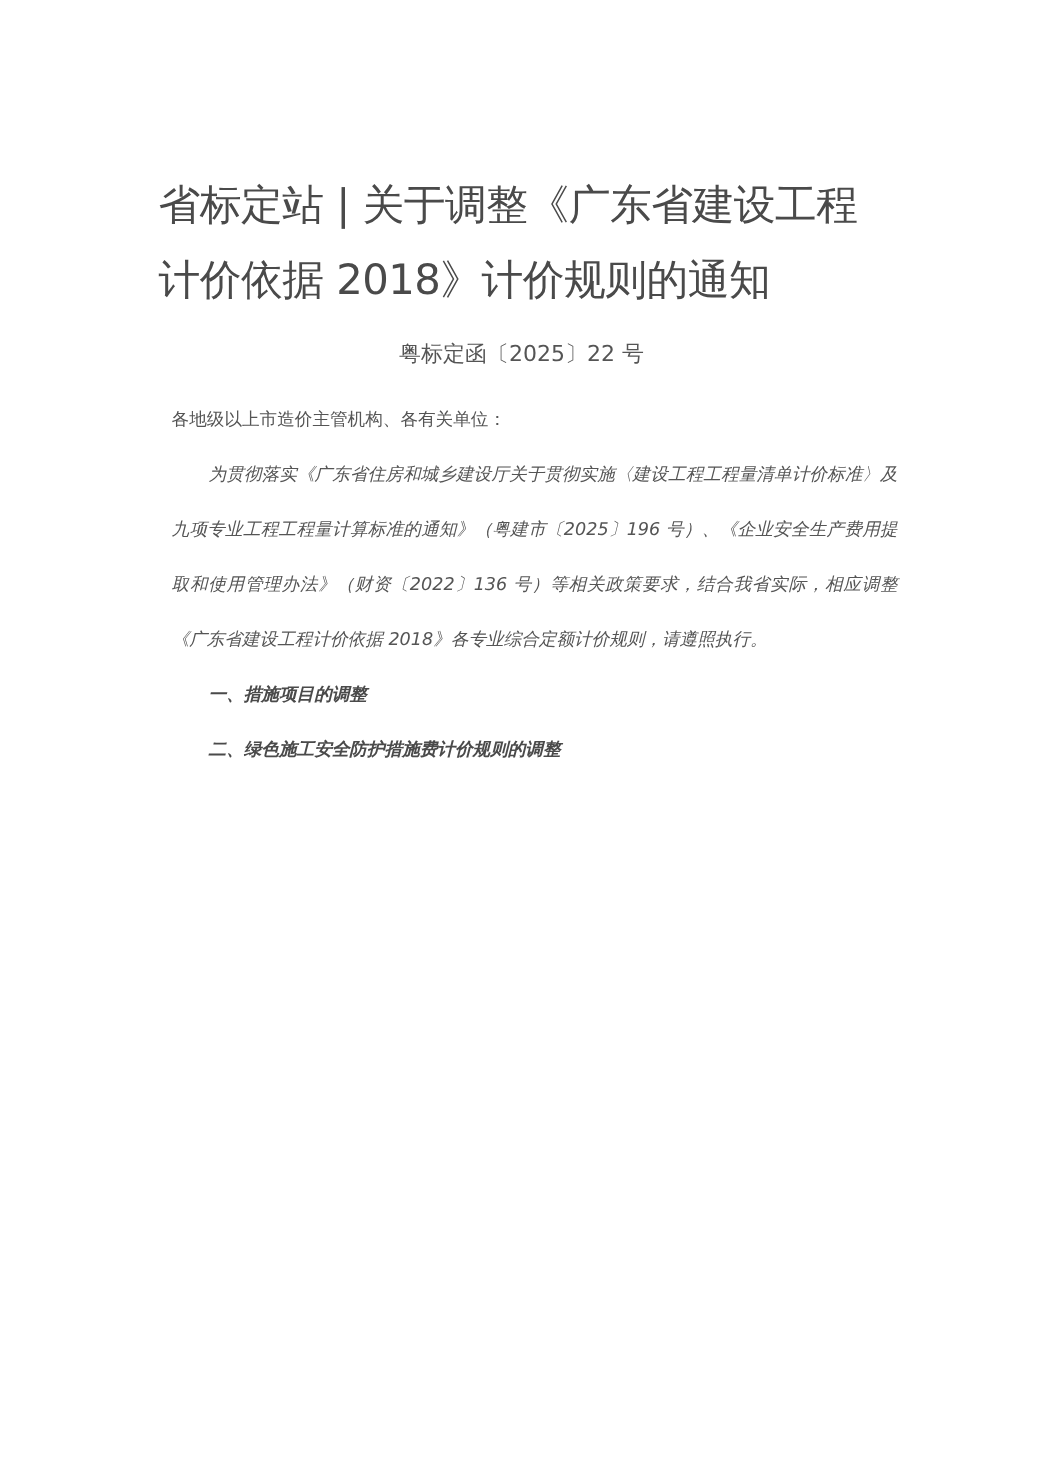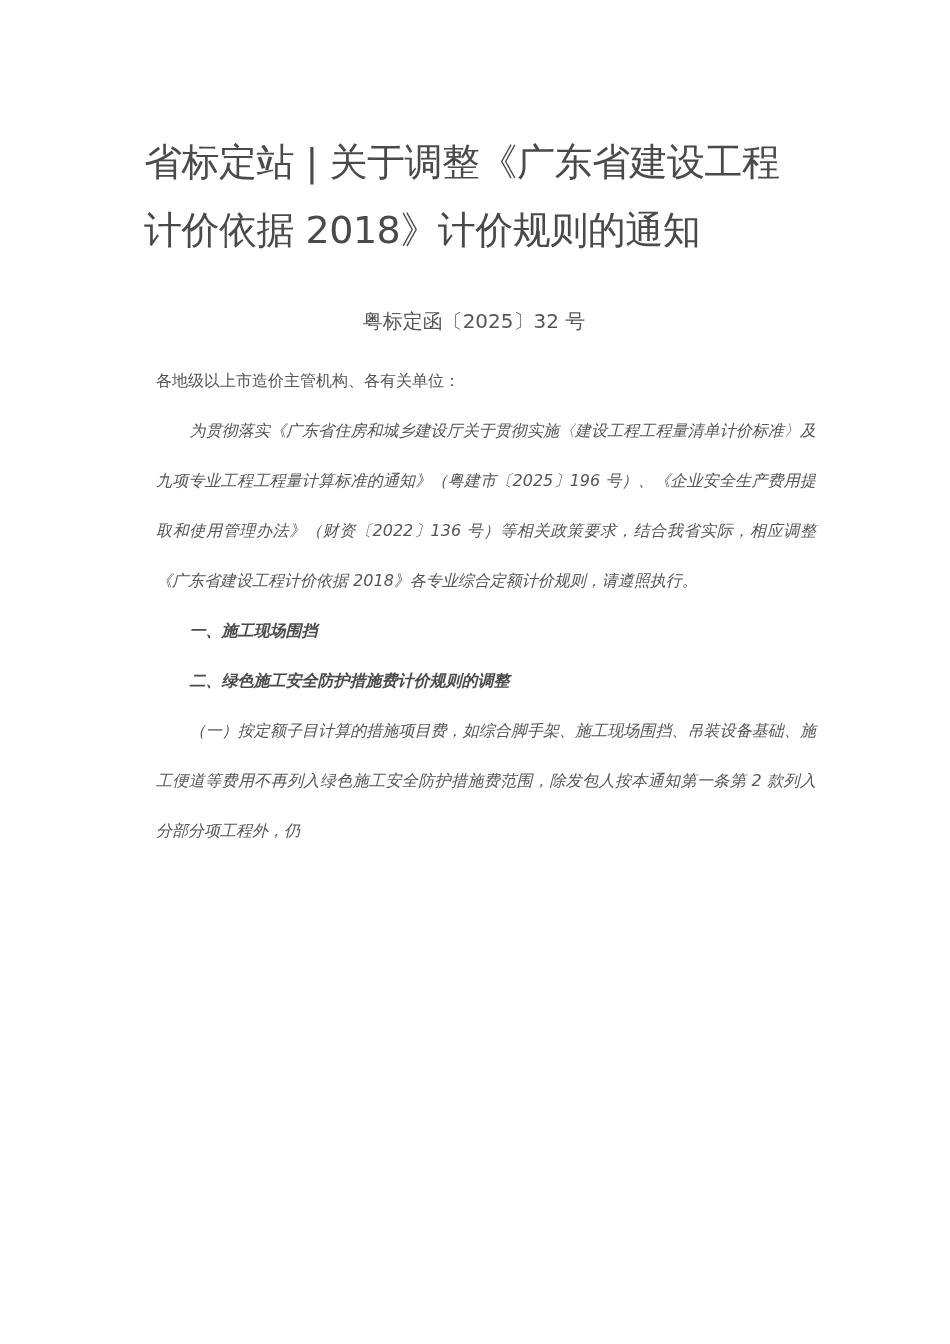--- a/index.html
+++ b/index.html
@@ -1,33 +1,32 @@
 <!DOCTYPE html>
 <html><head>
   <meta charset="utf-8">
   <style>
     html, body { margin: 0; padding: 0; background: #ffffff; }
     body { width: 950px; height: 1344px; position: relative; overflow: hidden;
            font-family: "DejaVu Sans", "Liberation Sans", sans-serif; color: #555555; }
     .page { position: absolute; left: 144px; top: 0; width: 660px; }
-    .title { position: absolute; left: 0; top: 128px; width: 660px;
+    .title { position: absolute; left: 0; top: 152px; width: 660px;
              font-size: 38px; line-height: 68px; color: #4a4a4a; font-weight: normal; margin: 0; letter-spacing: -0.5px; }
     .docno { position: absolute; left: 0; top: 306px; width: 660px; text-align: center;
              font-size: 20px; line-height: 30px; }
     .body { position: absolute; left: 12px; top: 356px; width: 660px; font-size: 16px; line-height: 50px; }
     .body p { margin: 0; text-align: justify; }
     .indent { text-indent: 2.1em; font-style: italic; }
     .bold { font-weight: bold; color: #4a4a4a; }
   </style>
 </head>
 <body>
 
 <div class="page">
   <h1 class="title">省标定站 | 关于调整《广东省建设工程计价依据 2018》计价规则的通知</h1>
-  <div class="docno">粤标定函〔2025〕32 号</div>
+  <div class="docno">粤标定函〔2025〕22 号</div>
   <div class="body">
     <p>各地级以上市造价主管机构、各有关单位：</p>
     <p class="indent">为贯彻落实《广东省住房和城乡建设厅关于贯彻实施〈建设工程工程量清单计价标准〉及九项专业工程工程量计算标准的通知》（粤建市〔2025〕196 号）、《企业安全生产费用提取和使用管理办法》（财资〔2022〕136 号）等相关政策要求，结合我省实际，相应调整《广东省建设工程计价依据 2018》各专业综合定额计价规则，请遵照执行。</p>
-    <p class="indent bold">一、施工现场围挡</p>
+    <p class="indent bold">一、措施项目的调整</p>
     <p class="indent bold">二、绿色施工安全防护措施费计价规则的调整</p>
-    <p class="indent">（一）按定额子目计算的措施项目费，如综合脚手架、施工现场围挡、吊装设备基础、施工便道等费用不再列入绿色施工安全防护措施费范围，除发包人按本通知第一条第 2 款列入分部分项工程外，仍</p>
   </div>
 </div>
 
 </body></html>

